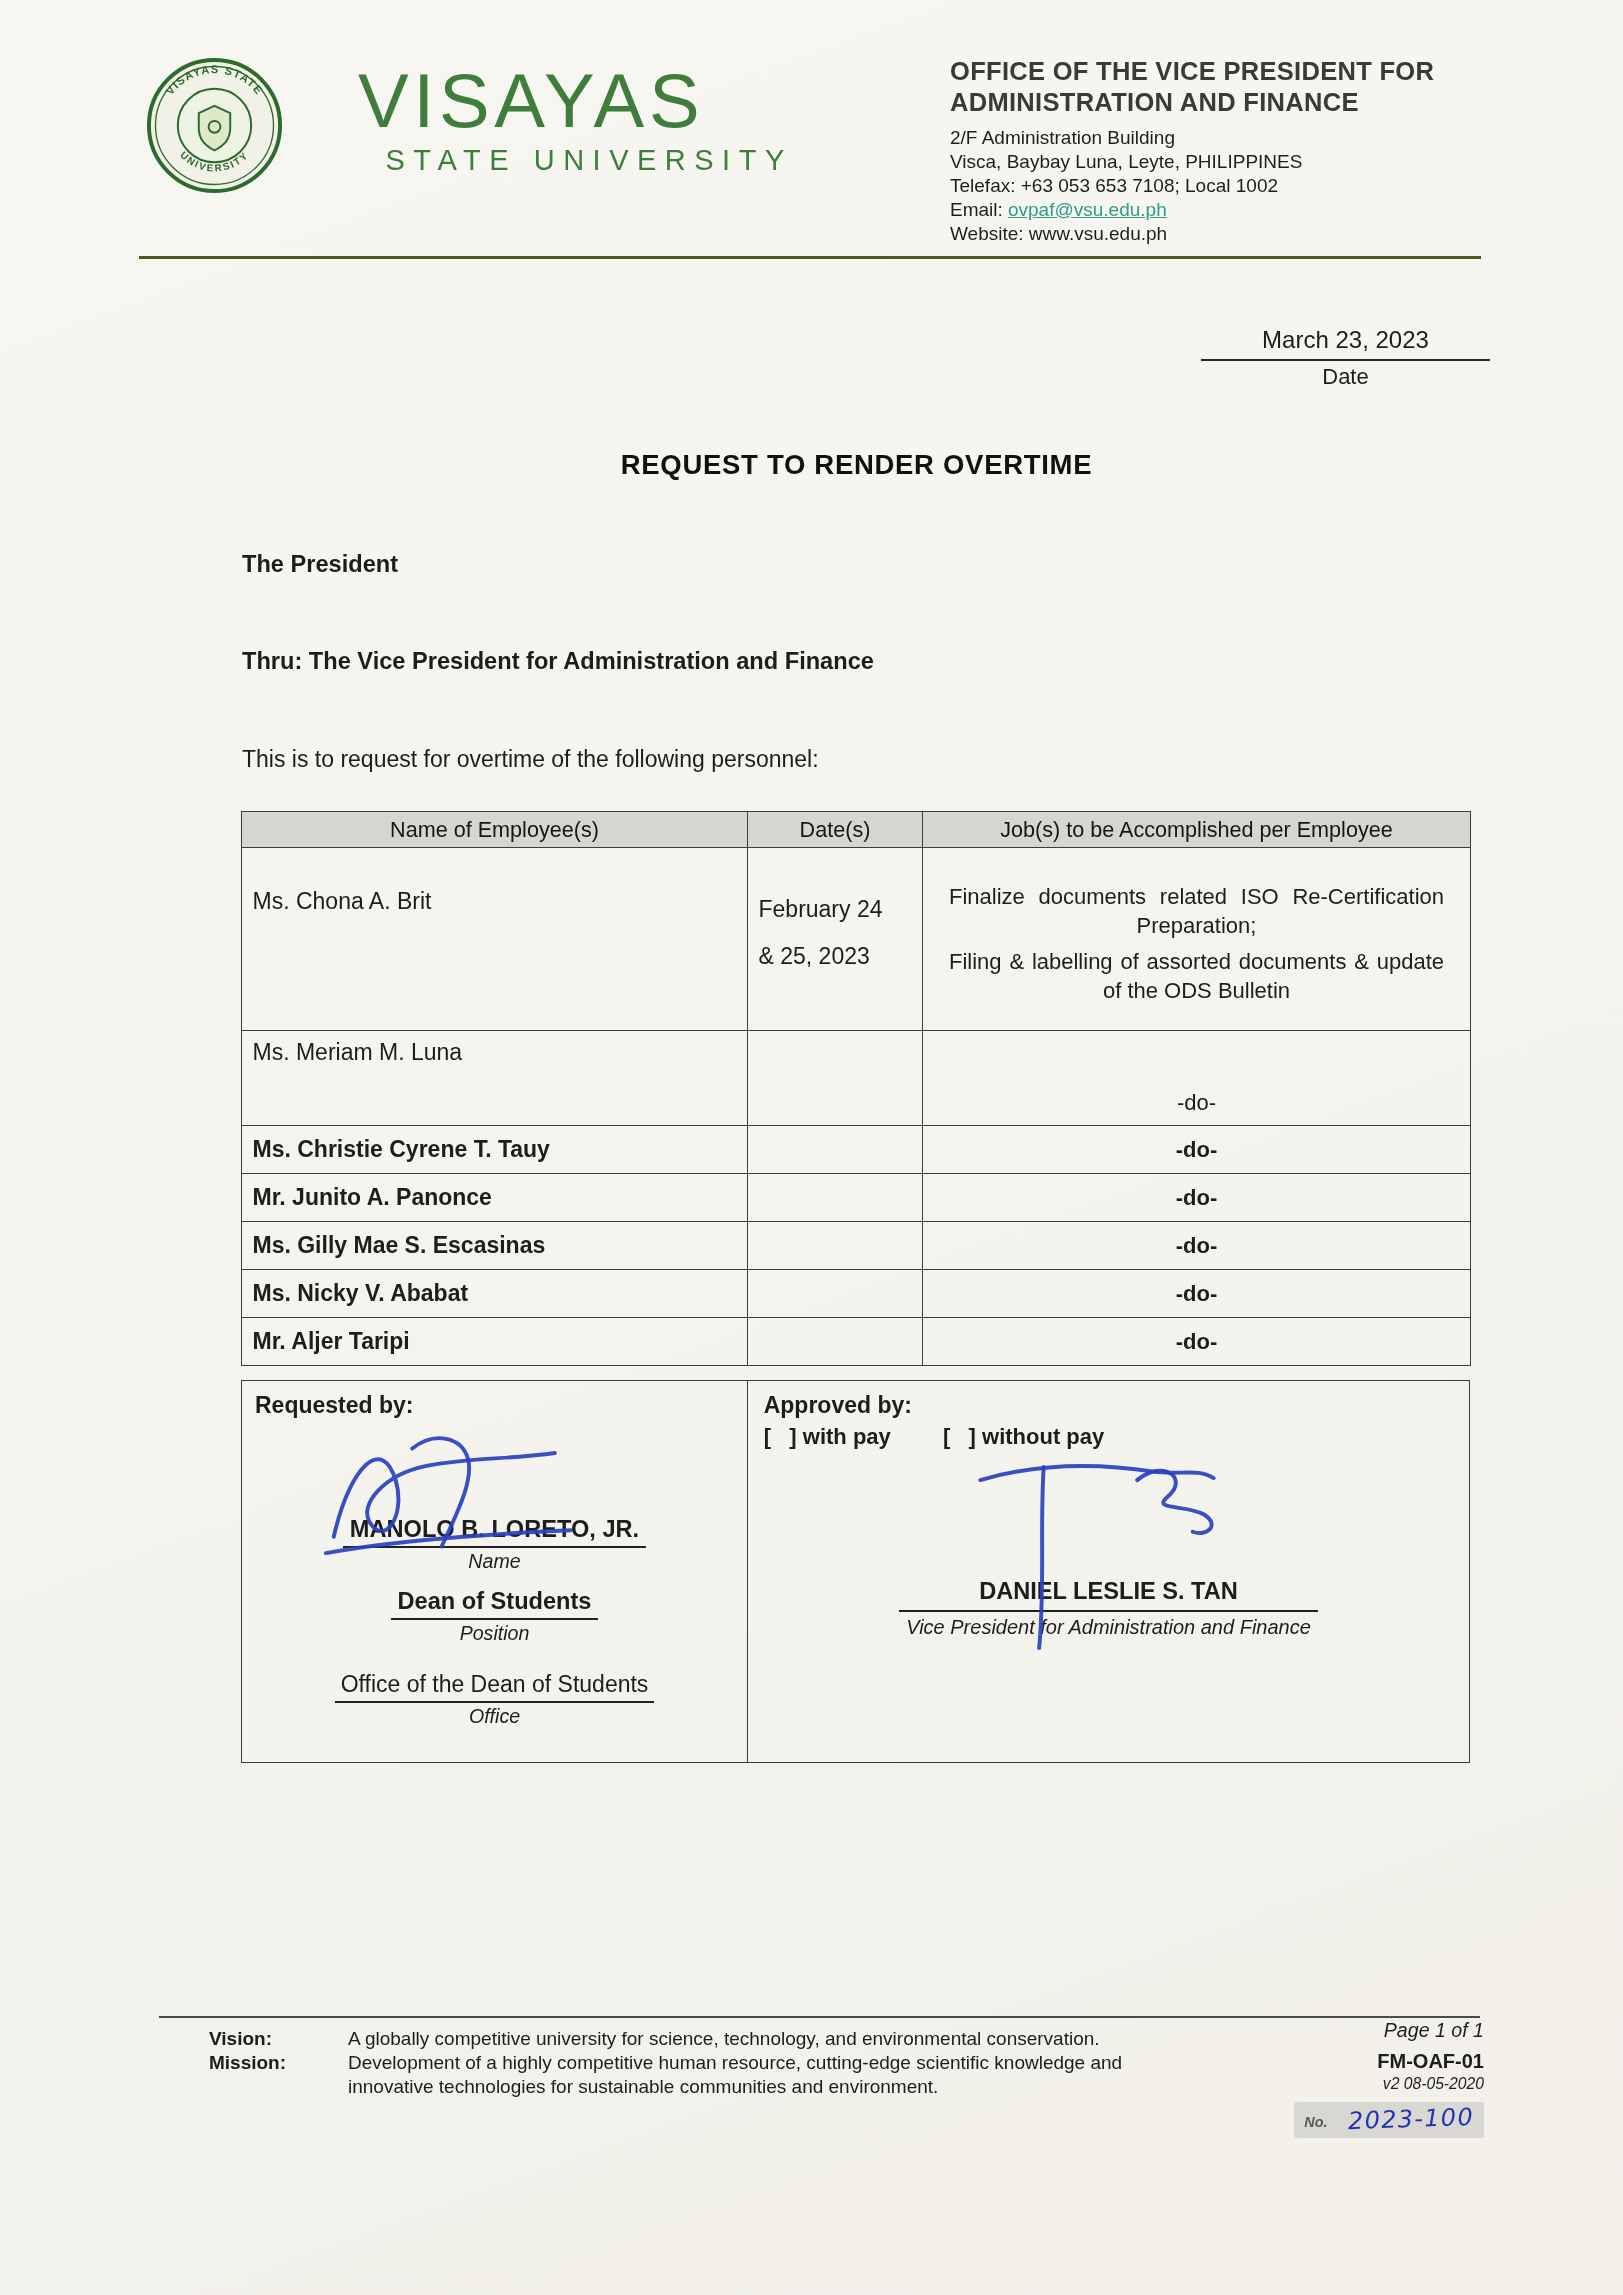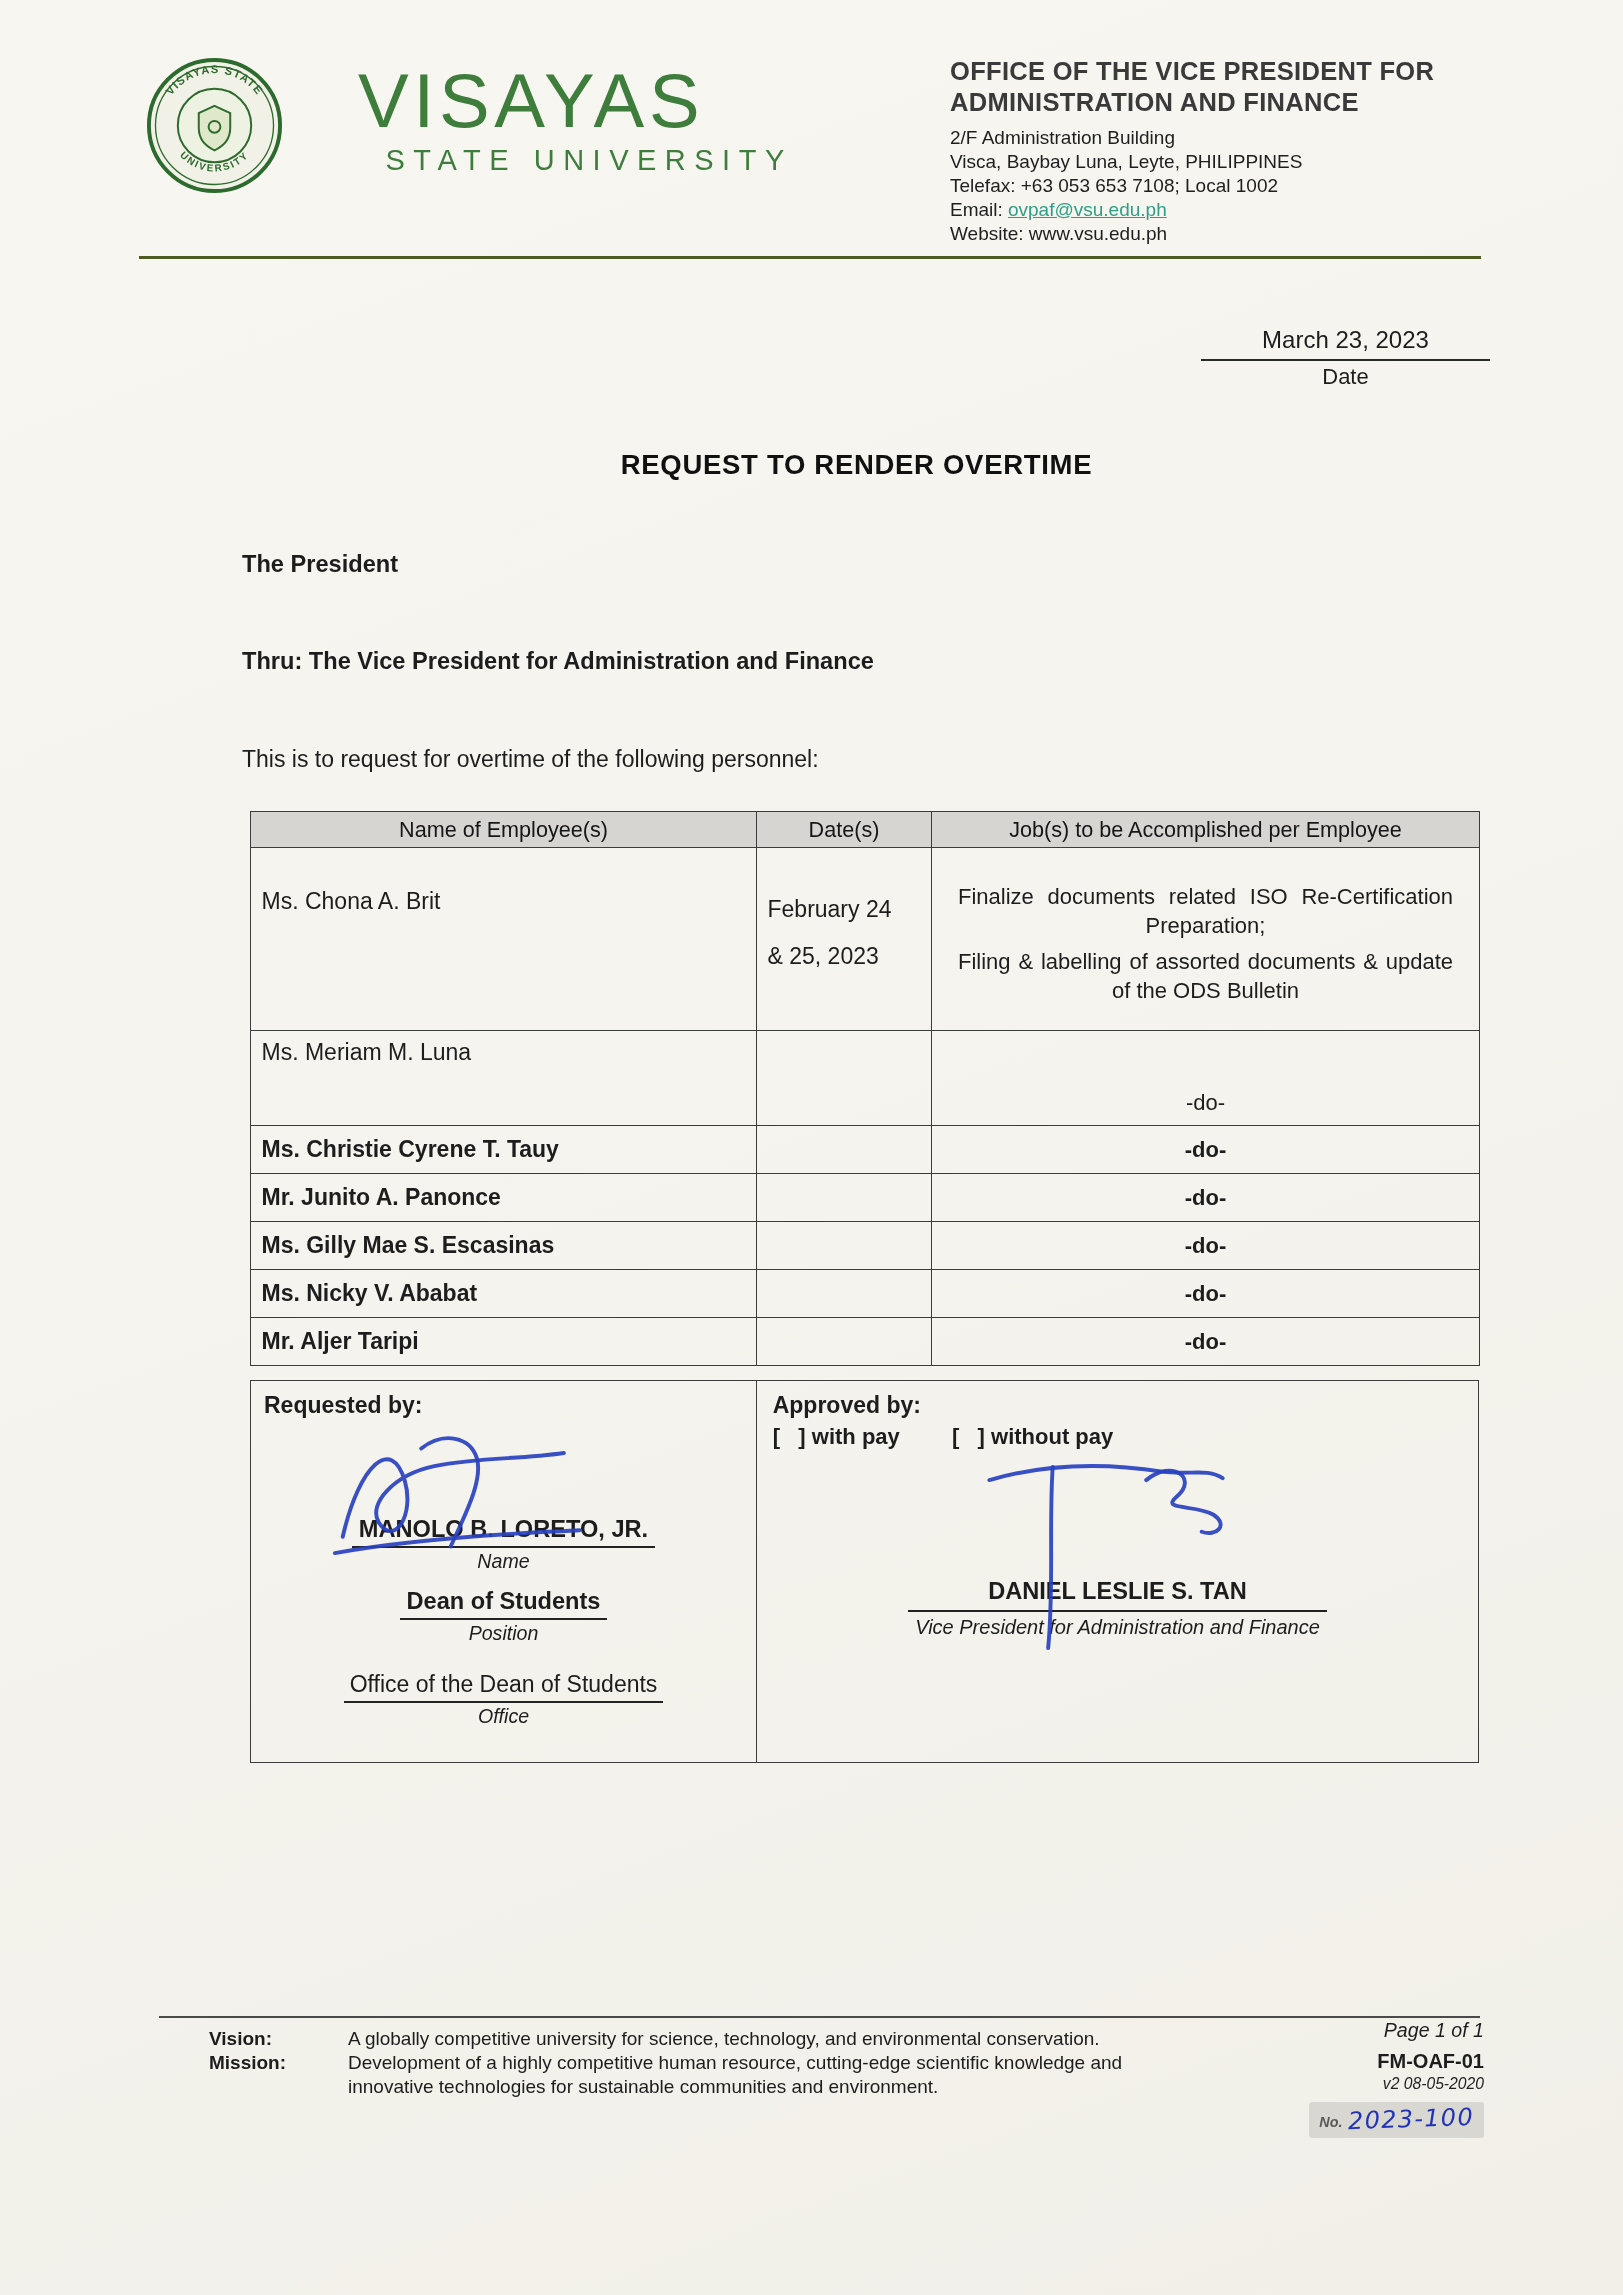--- a/index.html
+++ b/index.html
@@ -31,21 +31,21 @@
   .date-label { font-size:22px; margin-top:3.3px; }
 
   
   .doc-title { position:absolute; left:242px; top:449px; width:1229px; text-align:center;
                font-size:27.5px; font-weight:700; letter-spacing:0.7px; color:#111; }
   .p-addressee { position:absolute; left:242px; top:551px; font-size:23.6px; font-weight:700; }
   .p-thru      { position:absolute; left:242px; top:648px; font-size:23.6px; font-weight:700; }
   .p-intro     { position:absolute; left:242px; top:746px; font-size:23px; }
 
   
-  .table-wrap { position:absolute; left:250px; top:811px; width:1229px; }
+  .table-wrap { position:absolute; left:241px; top:811px; width:1229px; }
   table.ot { width:100%; border-collapse:collapse; table-layout:fixed; }
   .ot th, .ot td { border:1.3px solid #3c3c3c; }
   .ot thead th { height:36px; background:#d6d5d2; font-weight:400; font-size:21.6px; text-align:center; color:#161616; }
   .name-cell { padding-left:10.5px; font-size:23px; text-align:left; }
   .job-cell  { text-align:center; font-size:22px; }
   .r1 td { height:183px; vertical-align:top; }
   .r1 .name-cell { padding-top:40px; }
   .r1 .date-cell { padding-top:38px; padding-left:10.5px; font-size:23px; line-height:47px; text-align:left; }
   .r1 .job-cell  { padding:34px 26px 0; }
   .job-par { text-align:justify; text-align-last:center; line-height:29px; margin-bottom:6.5px; font-size:22px; }
@@ -80,21 +80,21 @@
   .footer-line { position:absolute; left:159px; top:2016px; width:1321px; height:2px; background:#4a4a4a; }
   .footer-block { position:absolute; left:209px; top:2027px; width:929px; font-size:19px; line-height:24px; }
   .f-row { display:flex; }
   .f-label { width:139px; font-weight:700; flex:none; }
   .f-text { flex:1; }
   .footer-right { position:absolute; right:139px; top:2019px; text-align:right; }
   .page-info { font-style:italic; font-size:19.6px; }
   .form-code { font-weight:700; font-size:20px; margin-top:7.9px; }
   .form-version { font-style:italic; font-size:15.7px; margin-top:2px; color:#222; }
   .no-box { margin-top:9.2px; background:#d8d7d1; border-radius:3.3px; padding:2.6px 10.5px 5.2px;
-            display:inline-flex; align-items:baseline; gap:5px;margin-left:12px; }
+            display:inline-flex; align-items:baseline; gap:20px;margin-left:12px; }
   .no-label { font-size:14.4px; color:#5a5a5a; font-weight:700; font-style:italic; }
   .no-value { display:inline-block; font-family:"DejaVu Sans", sans-serif; font-size:24px; color:#2233b8;
               font-style:italic; letter-spacing:1.3px; transform:rotate(-2deg); }
 </style>
 </head>
 <body>
 
 <div class="page">
 
   <div class="seal">

